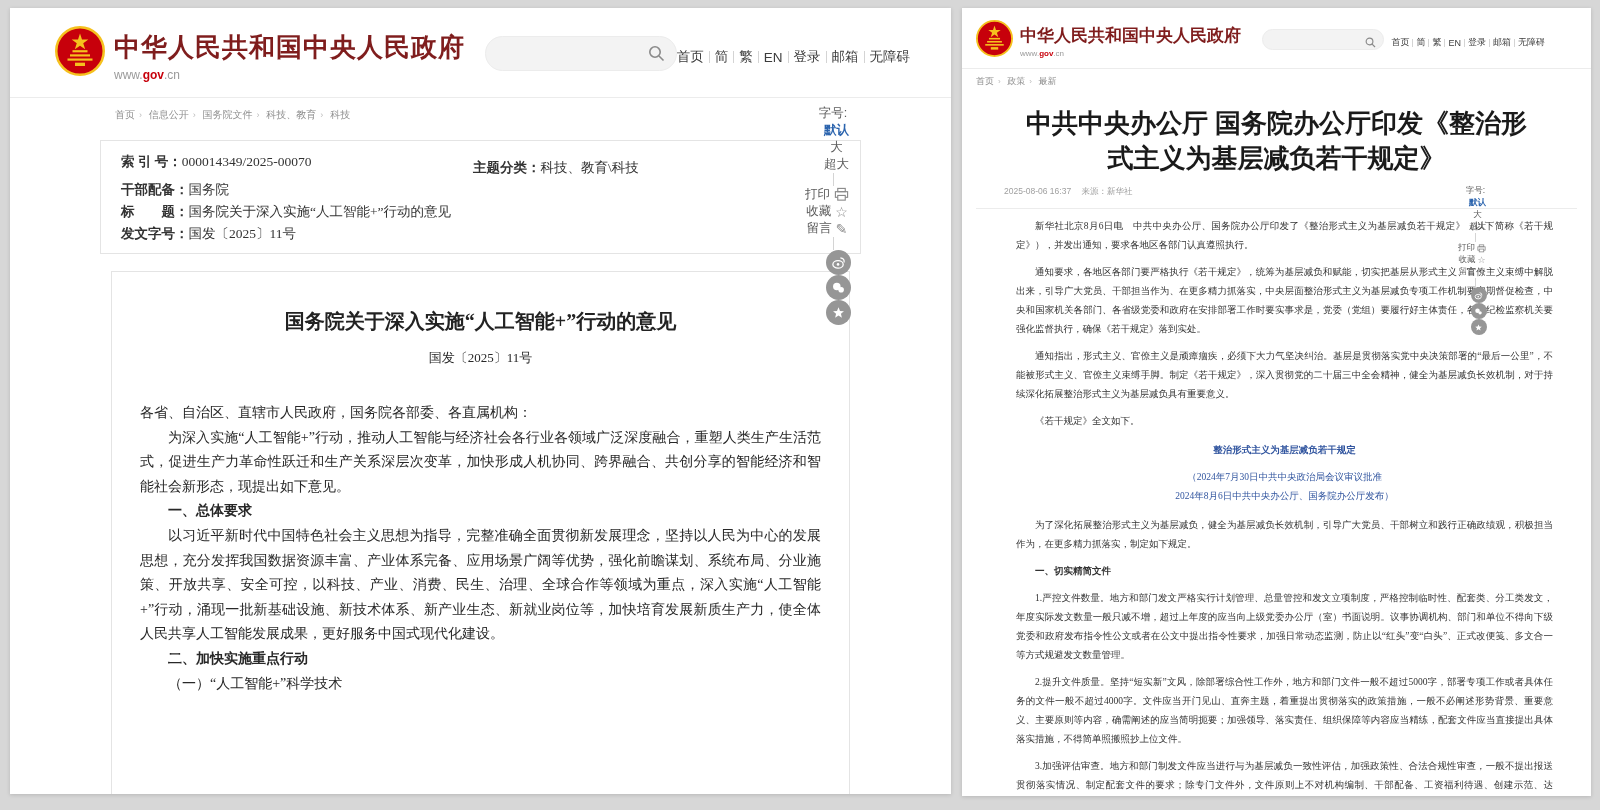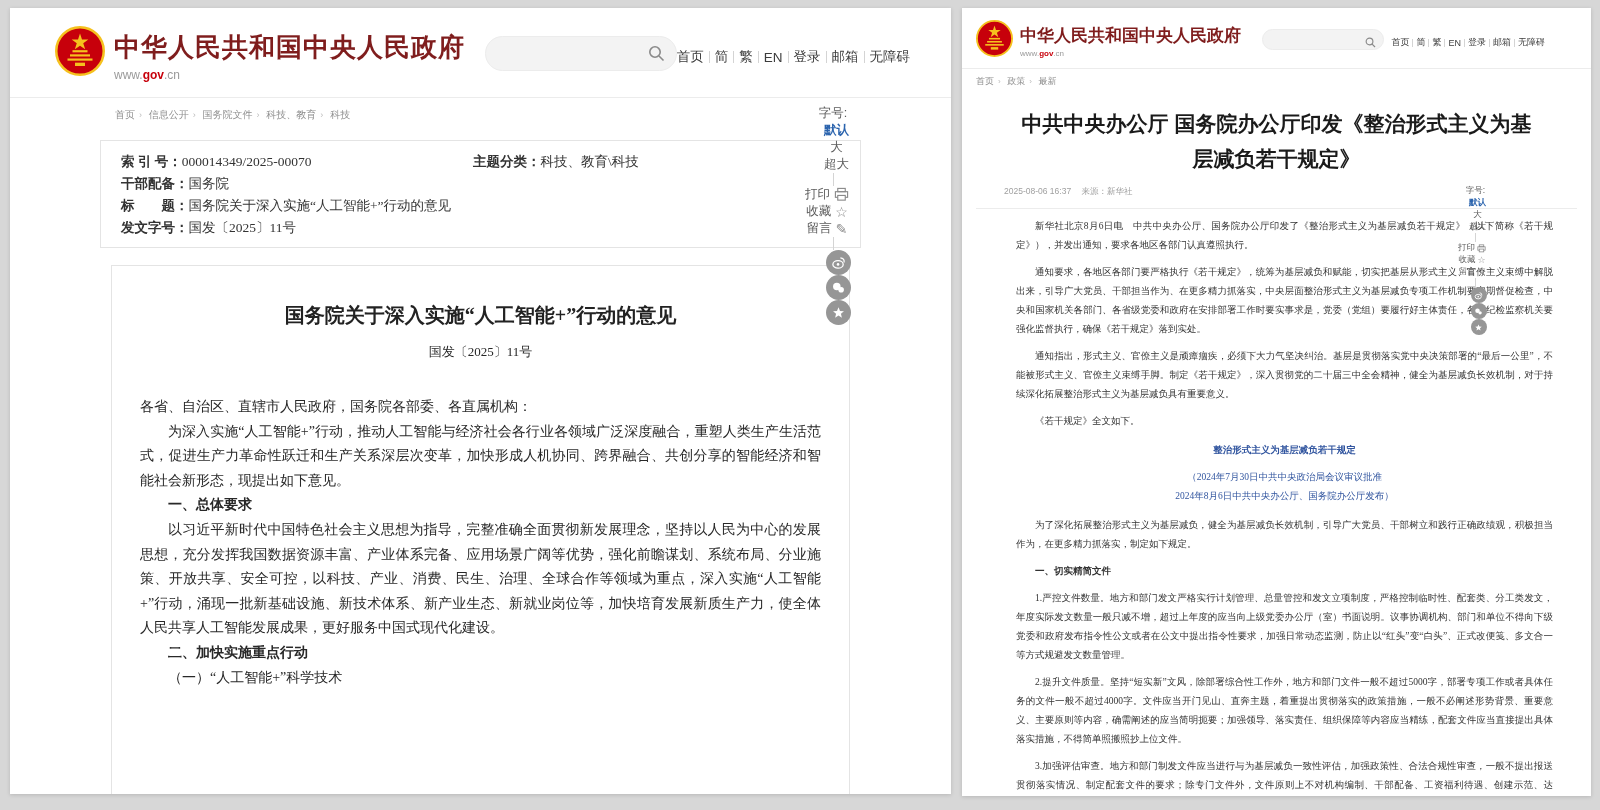--- a/index.html
+++ b/index.html
@@ -76,35 +76,35 @@
   .tb-l .circ svg{width:15px;height:15px;}
   .tb-r .circ svg{width:9px;height:9px;}
   .tb-l .tb-act svg{width:15px;height:15px;margin-left:4px;}
   .tb-r .tb-act svg{width:9px;height:9px;margin-left:2px;}
 
   
   .meta-card{margin:8px auto 0;width:739px;border:1px solid #e4e4e4;padding:10px 0 8px 20px;
     font-family:"Liberation Serif","DejaVu Serif",serif;font-size:13.5px;color:#333;}
   .mrow{display:flex;line-height:22px;}
   .mcol1{width:352px;}
-  .mcol2{flex:1;}
+  .mcol2{flex:1;margin-top:6px;}
   .mlabel{font-weight:bold;}
 
   
   .doc-card{margin:17px auto 0;width:739px;height:560px;border:1px solid #e4e4e4;padding:36px 28px 0;box-sizing:border-box;
     font-family:"Liberation Serif","DejaVu Serif",serif;color:#282828;}
   .doc-title{font-size:20px;font-weight:bold;text-align:center;color:#222;}
   .doc-no{font-size:13px;text-align:center;margin-top:14px;}
   .doc-body{margin-top:34px;font-size:14px;line-height:24.6px;text-align:justify;}
   .doc-body p{margin:0;text-indent:2em;}
   .doc-body p.salute{text-indent:0;}
   .doc-body p.h{font-weight:bold;}
 
   
-  .art-title{width:520px;margin:13px auto 0;font-size:21px;font-weight:bold;line-height:35px;text-align:center;color:#1a1a1a;}
+  .art-title{width:520px;margin:13px auto 0;font-size:26px;font-weight:bold;line-height:35px;text-align:center;color:#1a1a1a;}
   .meta-row{position:relative;height:22px;margin-top:6px;}
   .meta-date{position:absolute;left:42px;top:4px;font-size:8.5px;color:#a0a0a0;white-space:nowrap;}
   .meta-date .src{margin-left:8px;}
   .rule-r{margin:4px 14px 0;border-top:1px solid #ececec;}
   .body-r{margin:8px 38px 0 54px;font-family:"Liberation Serif","DejaVu Serif",serif;
     font-size:9.5px;line-height:19px;color:#333;text-align:justify;}
   .body-r p{margin:8px 0;text-indent:2em;}
   .body-r p.h{font-weight:bold;}
   .body-r p.reg-t{text-align:center;text-indent:0;color:#31559f;font-weight:bold;margin-top:10px;}
   .body-r p.reg-s{text-align:center;text-indent:0;color:#31559f;margin:0;}

